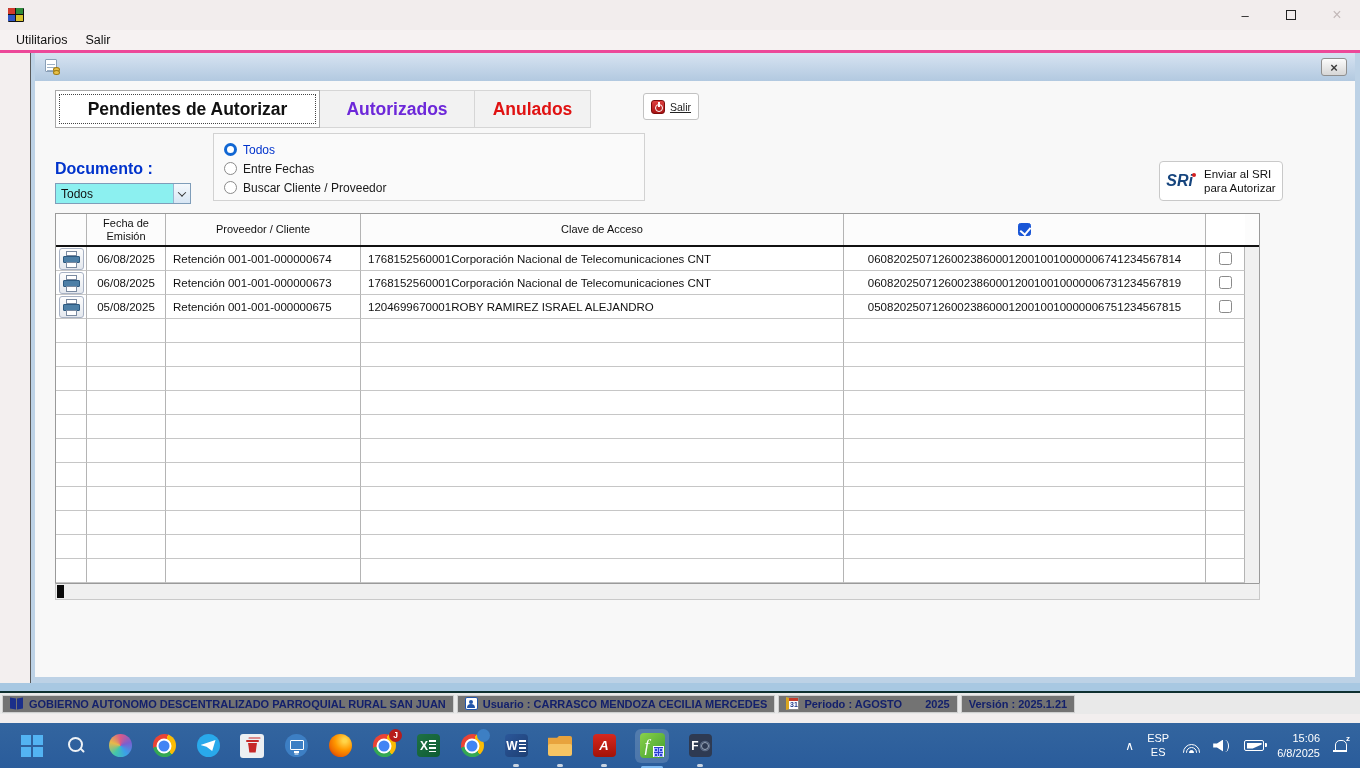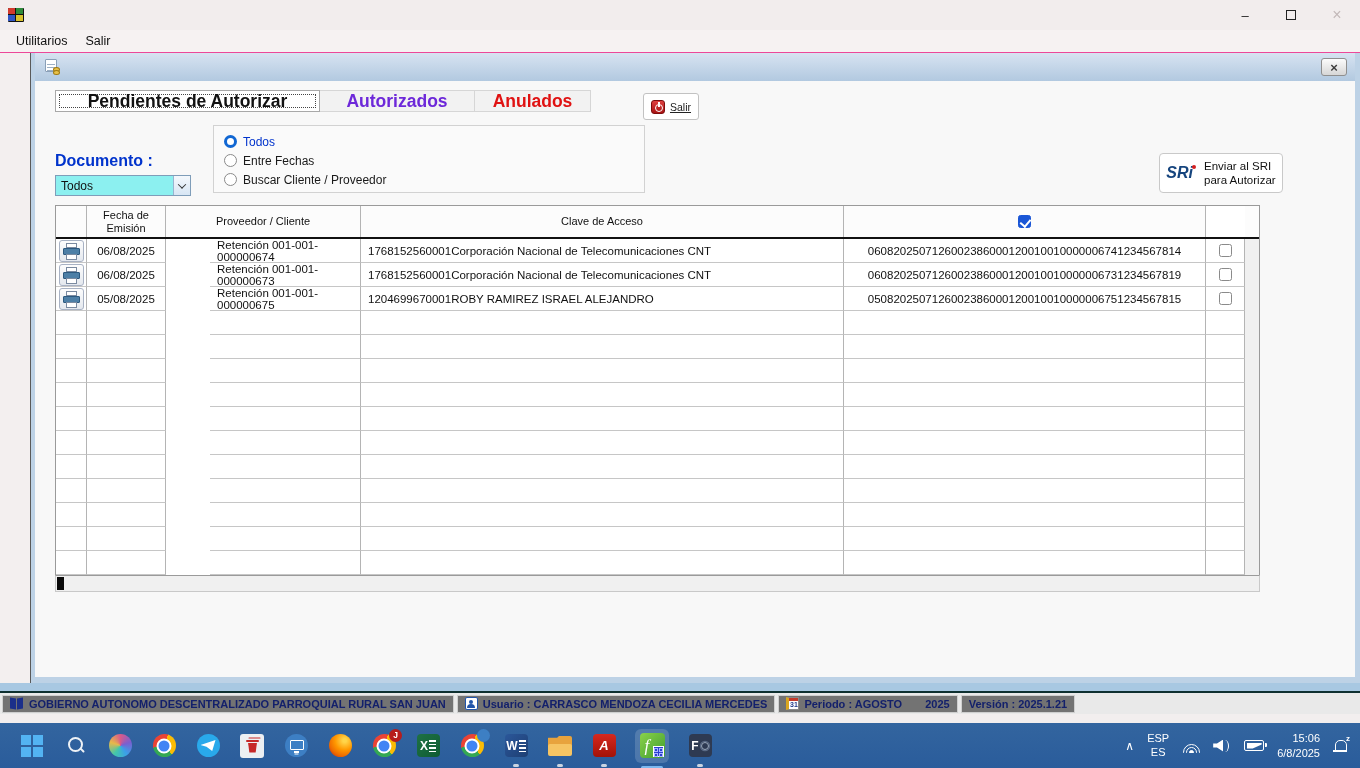--- a/index.html
+++ b/index.html
@@ -12,39 +12,39 @@
   .app-ico i { display:block; }
   .app-ico i:nth-child(1){background:#d23a2e;} .app-ico i:nth-child(2){background:#2e8b3a;}
   .app-ico i:nth-child(3){background:#2f55c4;} .app-ico i:nth-child(4){background:#d8c22e;}
   .win-title { font-size:12px; color:#1b1b1b; }
   .win-ctrls { margin-left:auto; display:flex; height:100%; }
   .wc { width:46px; display:flex; align-items:center; justify-content:center; font-size:13px; color:#222; }
   .wc.max span { width:10px; height:10px; border:1.4px solid #222; display:block; }
   .wc.close { color:#c3b9b9; font-size:16px; }
 
   
-  .menubar { height:23px; background:#f6f2f2; display:flex; align-items:center; padding-left:7px; border-bottom:1px solid #ec4899; flex:0 0 auto;text-align:right; }
+  .menubar { height:23px; background:#f6f2f2; display:flex; align-items:center; padding-left:7px; border-bottom:3px solid #ec4899; flex:0 0 auto;text-align:right; }
   .menu-item { font-size:12.5px; color:#111; padding:2px 9px; }
 
   
   .mdi { flex:1 1 auto; display:flex; overflow:hidden; }
   .left-strip { width:31px; background:#f3efef; border-right:1px solid #5a5a5a; flex:0 0 auto; }
   .child { flex:1 1 auto; background:#bdd2e6; padding:0 5px 6px 4px; display:flex; flex-direction:column; overflow:hidden; }
   .child-titlebar { height:28px; background:linear-gradient(#d7e3f1,#b2c9e0); display:flex; align-items:center; padding:0 8px 0 10px; flex:0 0 auto; }
   .form-ico { width:15px; height:16px; position:relative; }
   .form-ico .doc { position:absolute; left:0; top:0; width:12px; height:13px; background:#fff; border:1px solid #8aa0b8; border-radius:1px;
      background-image:repeating-linear-gradient(#fff 0 2px, #9db0c4 2px 3px); background-size:8px 100%; background-position:1px 2px; background-repeat:no-repeat; }
   .form-ico .coin1,.form-ico .coin2 { position:absolute; width:7px; height:5px; background:#e8c24a; border:1px solid #a07a10; border-radius:50%; }
   .form-ico .coin1 { right:0; bottom:3px; } .form-ico .coin2 { right:0; bottom:0; }
   .child-close { margin-left:auto; width:26px; height:18px; background:linear-gradient(#fcfcfc,#d6d6d6); border:1px solid #8f8f8f; border-radius:3px; display:flex; align-items:center; justify-content:center; font-size:13px; font-weight:bold; color:#3c3c3c; line-height:1; }
   .child-body { flex:1 1 auto; background:#f8f8f8; overflow:hidden; position:relative; padding:9px 0 0 20px; }
 
   
   .tabrow { display:flex; align-items:flex-start; }
-  .tab { height:22px; display:flex; align-items:center; justify-content:center; font-size:17.5px; font-weight:bold; background:#f2f2f2; border:1px solid #d6d6d6; }
+  .tab { height:38px; display:flex; align-items:center; justify-content:center; font-size:17.5px; font-weight:bold; background:#f2f2f2; border:1px solid #d6d6d6; }
   .tab.active { background:#fff; border-color:#a8a8a8; position:relative; }
   .tab.active .focus { position:absolute; inset:3px; border:1px dotted #444; display:flex; align-items:center; justify-content:center; padding:0 10px; }
   .tab.t1 { width:265px; color:#111; }
   .tab.t2 { width:155px; color:#6d28d9; border-left:none; }
   .tab.t3 { width:116px; color:#e01212; border-left:none; }
   .exit-btn { margin-left:52px; margin-top:3px; width:56px; height:27px; background:#fff; border:1px solid #c2c2c2; border-radius:3px; display:flex; align-items:center; justify-content:center; gap:5px; }
   .pwr { width:14px; height:14px; background:linear-gradient(#e04040,#a81212); border:1px solid #7d0d0d; border-radius:3px; position:relative; }
   .pwr::before { content:""; position:absolute; left:3px; top:3.5px; width:6px; height:6px; border:1.4px solid #fff; border-radius:50%; }
   .pwr::after { content:""; position:absolute; left:6px; top:1.5px; width:1.6px; height:5px; background:#fff; }
   .exit-label { font-size:10.5px; color:#222; text-decoration:underline; }
@@ -71,21 +71,21 @@
   
   .grid { margin-top:8px; width:1205px; border:1px solid #9a9a9a; border-bottom:none; background:#fff; }
   .ghead, .grow { display:grid; grid-template-columns:31px 79px 195px 483px 362px 39px 14px; }
   .ghead { height:33px; border-bottom:2px solid #111; background:#fcfcfc; }
   .ghead > div { border-right:1px solid #b4b4b4; display:flex; align-items:center; justify-content:center; font-size:11px; color:#111; text-align:center; white-space:pre-line; line-height:1.15; }
   .ghead > div:last-child { border-right:none; }
   .grow { height:24px; }
   .grow > div { border-right:1px solid #b4b4b4; border-bottom:1px solid #c6c6c6; display:flex; align-items:center; font-size:11.5px; color:#111; overflow:hidden; }
   .grow > div:last-child { border-right:none; border-bottom:none; background:#f0f0f0; }
   .c-fec { justify-content:center; }
-  .c-doc { padding-left:7px;margin-left:44px; }
+  .c-doc { padding-left:7px; }
   .c-pro { padding-left:7px; }
   .c-cla { justify-content:center; color:#4444c8; }
   .c-chk { justify-content:center; }
   .printbtn { width:25px; height:22px; margin:0 auto; background:linear-gradient(#fdfdfd,#e4e8ee); border:1px solid #a8b2c4; border-radius:3px; position:relative; padding:0; }
   .printbtn .pp1 { position:absolute; left:6px; top:2px; width:11px; height:5px; background:#fff; border:1px solid #7a8aa0; }
   .printbtn .pp2 { position:absolute; left:3px; top:7px; width:17px; height:7px; background:#4d7fa6; border:1px solid #2d5a80; border-radius:1px; }
   .printbtn .pp3 { position:absolute; left:6px; top:13px; width:11px; height:6px; background:#fff; border:1px solid #7a8aa0; }
   .cb { width:13px; height:13px; background:#fff; border:1px solid #8a8a8a; border-radius:2.5px; }
   .cb.checked { background:#1a56d6; border-color:#1a56d6; position:relative; }
   .cb.checked::after { content:""; position:absolute; left:3px; top:1px; width:5px; height:8px; border-right:2px solid #fff; border-bottom:2px solid #fff; transform:rotate(40deg); }

